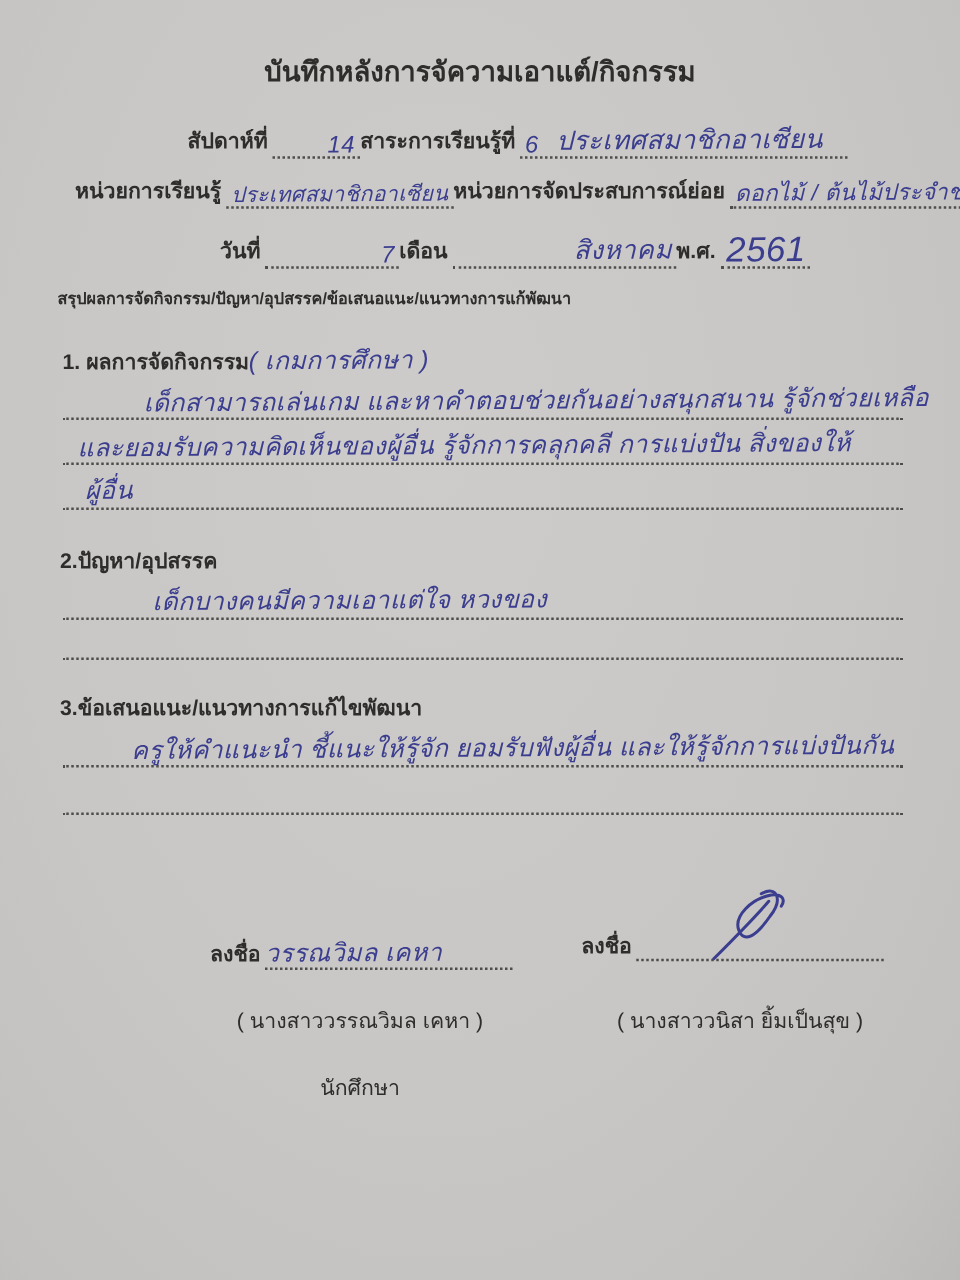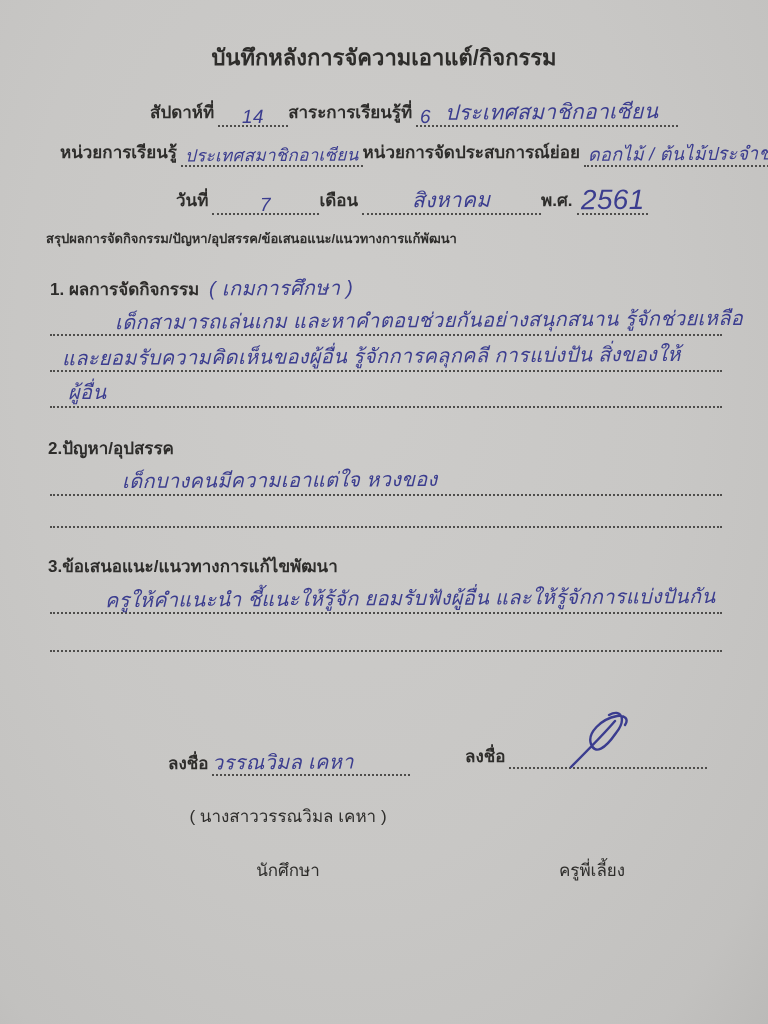--- a/index.html
+++ b/index.html
@@ -22,29 +22,29 @@
     letter-spacing:0.3px;
   }
   .doc-title{
     position:absolute;top:40px;left:0;width:100%;
     text-align:center;font-size:22px;font-weight:700;
   }
   .formrow{position:absolute;display:flex;align-items:flex-end;font-size:17px;}
   .formrow .lbl{font-weight:700;white-space:nowrap;padding:0 4px 2px 0;}
   .field{
     border-bottom:2px dotted #4e4d4b;
-    display:flex;align-items:flex-end;justify-content:center;
+    display:flex;align-items:flex-end;justify-content:flex-end;
     padding:0 4px;min-height:24px;position:relative;
   }
   .field .hw{position:relative;top:3px;}
   .summary-head{
     position:absolute;top:228px;left:46px;
     font-size:13px;font-weight:700;
   }
-  .sec-head{position:absolute;font-size:17px;font-weight:700;display:flex;align-items:baseline;gap:10px;}
+  .sec-head{position:absolute;font-size:17px;font-weight:700;display:flex;align-items:baseline;}
   .sec-head .hw{font-size:20px;}
   .writeline{
     position:absolute;left:50px;right:46px;height:34px;
     border-bottom:2px dotted #4e4d4b;
   }
   .writeline .hw{position:absolute;bottom:-2px;font-size:20px;}
   .sigblock{position:absolute;display:flex;align-items:flex-end;font-size:17px;}
   .sigblock .lbl{font-weight:700;padding-right:4px;}
   .sigfield{
     border-bottom:2px dotted #4e4d4b;position:relative;
@@ -146,17 +146,17 @@
   <div class="sigblock" style="top:742px;left:465px;width:242px;">
     <span class="lbl">ลงชื่อ</span>
     <span class="sigfield" style="flex:1;height:24px;">
       <svg class="sig-svg" width="90" height="66" viewBox="0 0 90 66">
         <path d="M12 60 C24 48 44 28 56 14 M50 8 C62 1 68 12 57 26 C46 42 36 48 32 37 C28 26 42 12 58 9 C66 8 70 12 66 18" stroke="#3b3d8f" stroke-width="2.4" fill="none" stroke-linecap="round"></path>
       </svg>
     </span>
   </div>
 
   <div class="pname" style="top:802px;left:162px;width:252px;">( นางสาววรรณวิมล  เคหา )</div>
+  <div class="pname" style="top:802px;left:468px;width:248px;">( นางสาววนิสา ยิ้มเป็นสุข )</div>
 
   <div class="role" style="top:856px;left:162px;width:252px;">นักศึกษา</div>
-  <div class="role" style="top:856px;left:468px;width:248px;">ครูพี่เลี้ยง</div>
 
 </div>
 
 </body></html>

